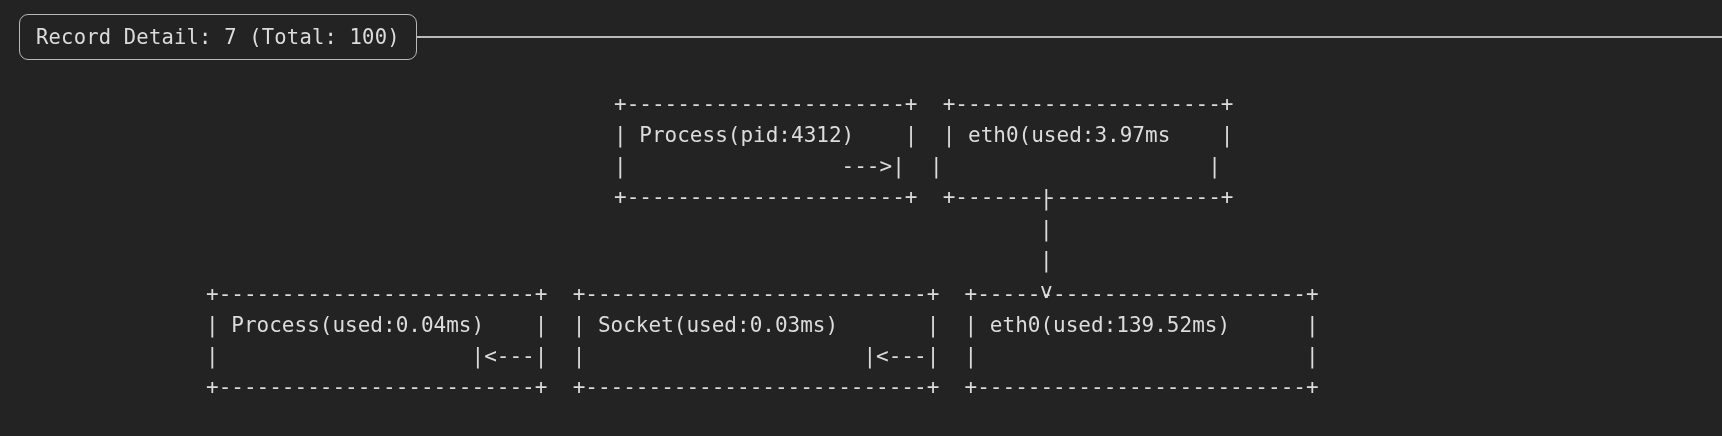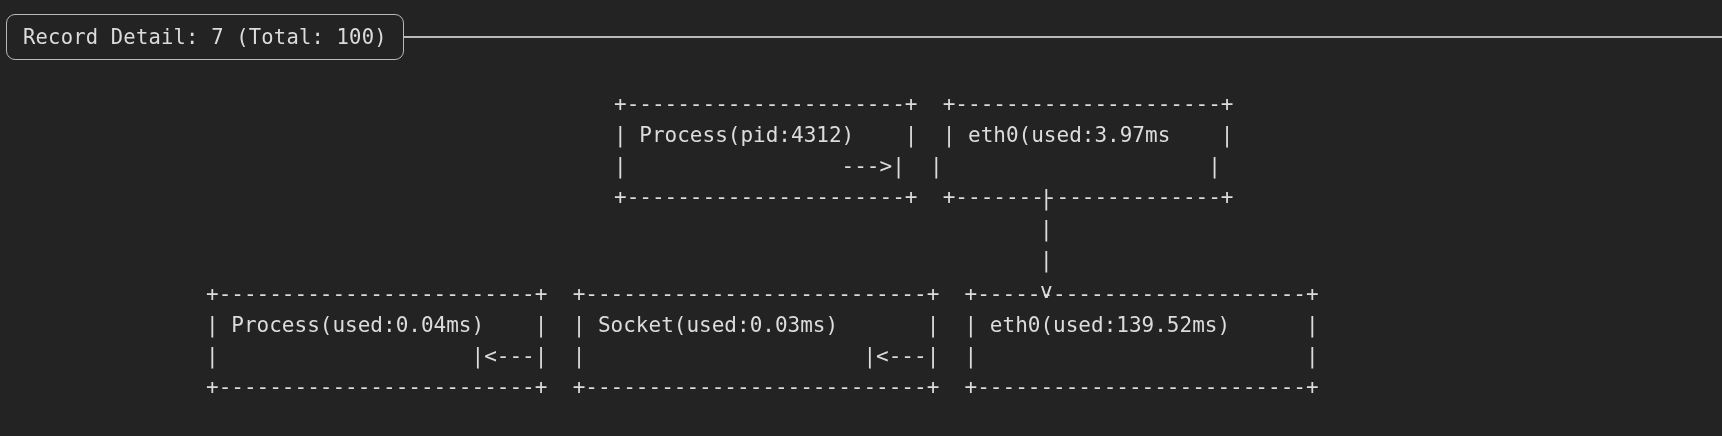--- a/index.html
+++ b/index.html
@@ -26,21 +26,21 @@
   .header-row {
     position: absolute;
     left: 0;
     top: 12px;
     width: 1722px;
     height: 50px;
     display: flex;
     align-items: center;
   }
   .title-box {
-    margin-left: 6px;
+    margin-left: 19px;
     border: 1.5px solid #b9b9b9;
     border-radius: 9px;
     height: 46px;
     box-sizing: border-box;
     display: flex;
     align-items: center;
     padding: 0 16px;
     background: #232323;
     flex: 0 0 auto;
   }

